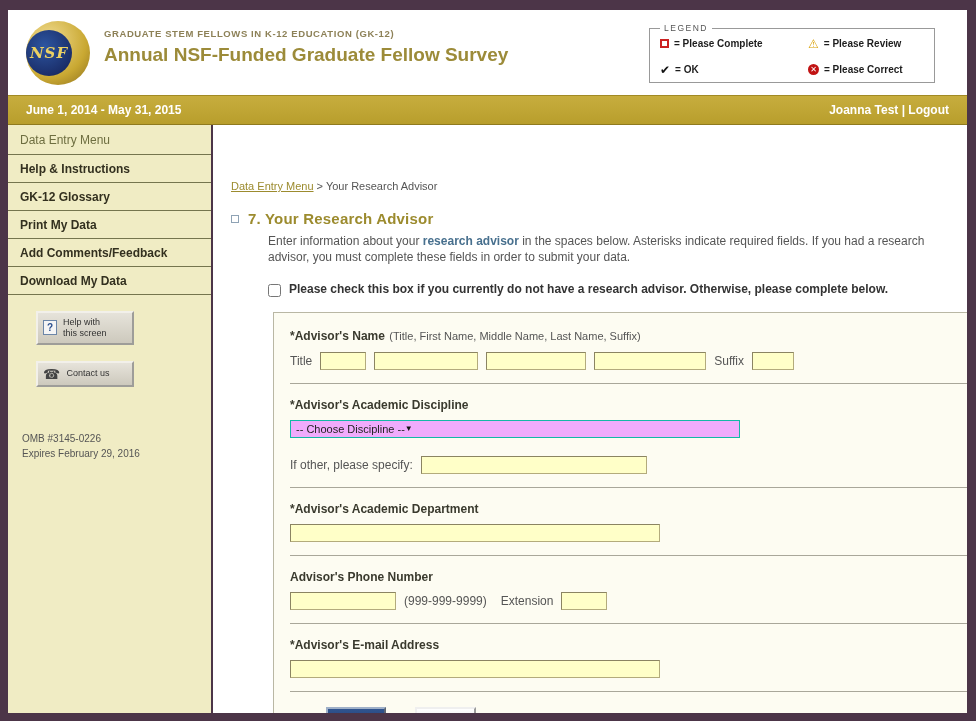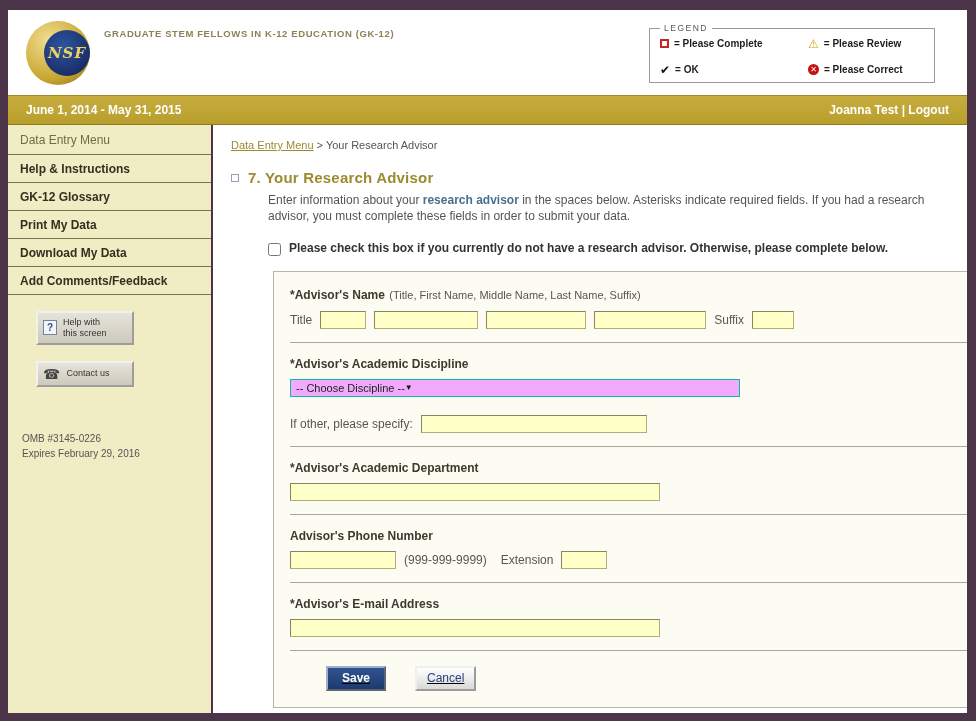--- a/index.html
+++ b/index.html
@@ -5,21 +5,21 @@
   * { margin:0; padding:0; box-sizing:border-box; }
   html,body { width:976px; height:721px; overflow:hidden; }
   body { background:#4c3548; font-family:"Liberation Sans","DejaVu Sans",sans-serif; }
   .page { position:absolute; top:10px; left:8px; width:959px; height:703px;
           background:#fff; display:flex; flex-direction:column; }
 
   
   .header { position:relative; height:85px; background:#fff; flex:0 0 auto; }
   .logo { position:absolute; left:18px; top:11px; width:64px; height:64px; border-radius:50%;
           background:radial-gradient(circle at 35% 30%, #f2dd92, #c9a832 62%, #8a6d1d);
-          display:flex; align-items:center; justify-content:flex-end; }
+          display:flex; align-items:center; justify-content:flex-start; }
   .logo-inner { width:46px; height:46px; border-radius:50%;
           background:radial-gradient(circle at 40% 35%, #2d55a0, #1b2f6b 70%, #101d45);
           color:#ecd163; font-family:"DejaVu Serif","Liberation Serif",serif; font-style:italic;
           font-weight:bold; font-size:15px; letter-spacing:1px;
           display:flex; align-items:center; justify-content:center; }
   .header-text { position:absolute; left:96px; top:18px; }
   .program-line { font-size:9.5px; font-weight:bold; letter-spacing:.6px; color:#8d8157; margin-bottom:5px; }
   .survey-title { font-size:19px; font-weight:bold; color:#9c8b39; }
 
   fieldset.legend-box { position:absolute; right:32px; top:13px; width:282px;
@@ -48,21 +48,21 @@
   .nav-item.header-item { font-weight:normal; color:#6e6e40; padding:8px 12px 7px 12px; }
   .side-btn { display:flex; align-items:center; gap:6px; width:98px; margin:16px 0 0 28px;
           background:linear-gradient(#e6e3da,#cdc9bd); border:2px outset #f2f0ea;
           padding:4px 5px; font-size:9px; color:#333; cursor:pointer; line-height:1.2; }
   .side-btn .qicon { flex:0 0 auto; width:14px; height:15px; background:#f5f5f5; border:1px solid #6c86a8;
           color:#2a4f8f; font-weight:bold; font-size:10px; display:flex; align-items:center; justify-content:center; }
   .side-btn .phicon { flex:0 0 auto; font-size:14px; color:#444; line-height:14px; }
   .omb { margin:44px 0 0 14px; font-size:10px; color:#555; line-height:1.55; }
 
   
-  .main { flex:1; background:#fff; padding:14px 15px 0 18px; overflow:hidden; }
+  .main { flex:1; background:#fff; padding:14px 15px 0 18px; overflow:hidden;margin-top:41px; }
   .crumb { font-size:11px; color:#555; }
   .crumb a { color:#9c8b2e; text-decoration:underline; cursor:pointer; }
   .title-row { margin-top:18px; display:flex; align-items:center; gap:9px; }
   .status-square { width:8px; height:8px; border:1px solid #8fa3b5; background:#fff; }
   .page-title { font-size:15px; font-weight:bold; color:#9c8b2e; letter-spacing:.2px; }
   .intro { margin:7px 0 0 37px; max-width:702px; font-size:12px; color:#555; line-height:1.32; }
   .intro .rlink { color:#48708e; font-weight:bold; cursor:pointer; }
   .cb-row { margin:15px 0 0 37px; display:flex; align-items:flex-end; gap:8px; max-width:690px; }
   .cb-row input { margin-top:2px; }
   .cb-label { font-size:12px; font-weight:bold; color:#333; line-height:1.35; }
@@ -94,20 +94,21 @@
 <body>
 
 <div class="page">
 
   <div class="header">
     <div class="logo">
       <div class="logo-inner">NSF</div>
     </div>
     <div class="header-text">
       <div class="program-line">GRADUATE STEM FELLOWS IN K-12 EDUCATION (GK-12)</div>
+      <div class="survey-title">Annual NSF-Funded Graduate Fellow Survey</div>
     </div>
     <fieldset class="legend-box">
       <legend>LEGEND</legend>
       <div class="legend-grid">
         <div class="legend-item">
           <span class="ic-square"></span>
           <span>= Please Complete</span>
         </div>
         <div class="legend-item">
           <span class="ic-warn">⚠</span>
@@ -130,22 +131,22 @@
     <div class="right"><span>Joanna Test</span><span> | </span><span>Logout</span></div>
   </div>
 
   <div class="body-row">
 
     <div class="sidebar">
       <div class="nav-item header-item">Data Entry Menu</div>
       <div class="nav-item">Help &amp; Instructions</div>
       <div class="nav-item">GK-12 Glossary</div>
       <div class="nav-item">Print My Data</div>
+      <div class="nav-item">Add Comments/Feedback</div>
       <div class="nav-item">Download My Data</div>
-      <div class="nav-item">Add Comments/Feedback</div>
 
       <div class="side-btn">
         <span class="qicon">?</span>
         <span>
           <span>Help with</span><br>
           <span>this screen</span>
         </span>
       </div>
       <div class="side-btn">
         <span class="phicon">☎</span>

